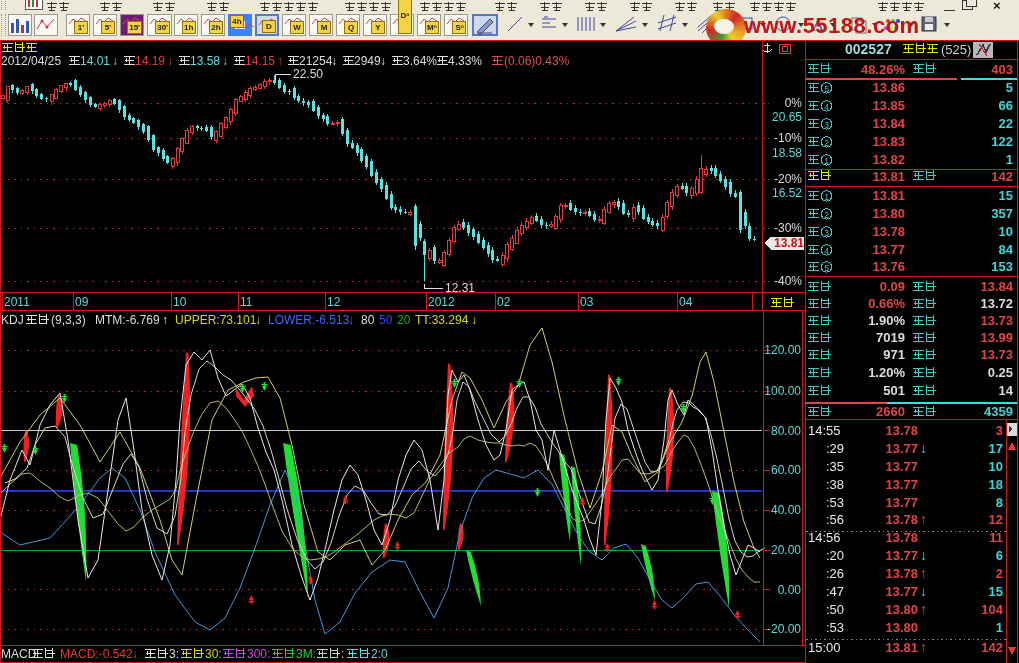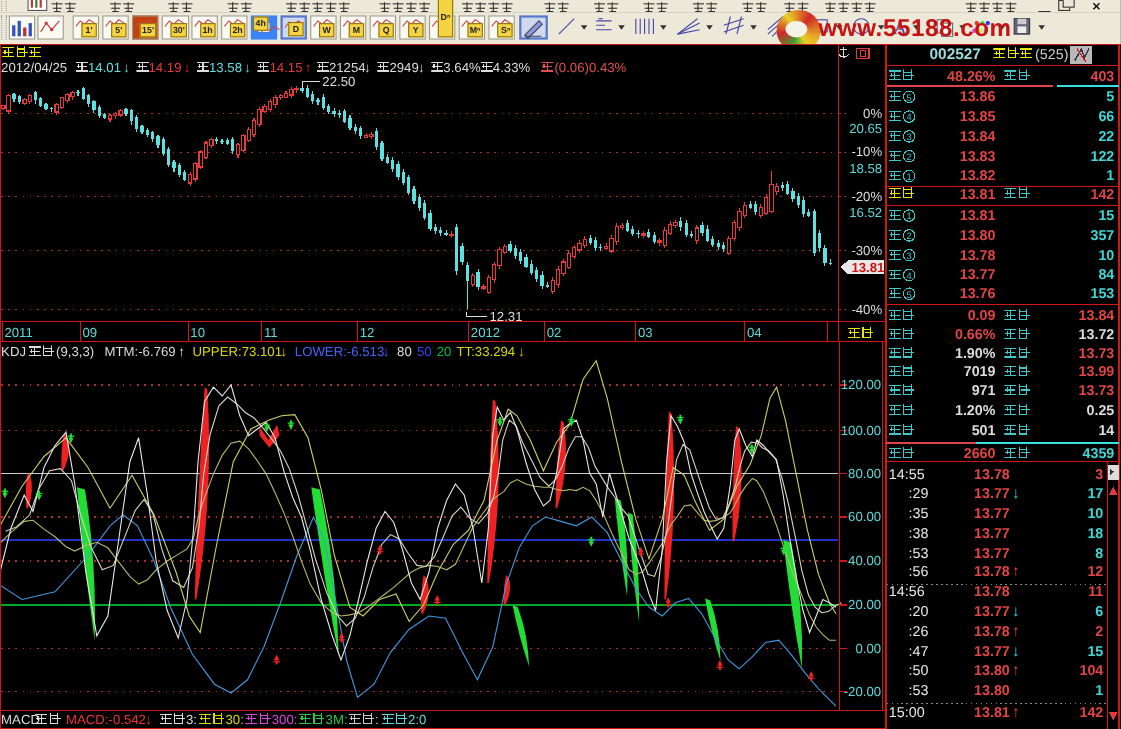--- a/index.html
+++ b/index.html
@@ -78,21 +78,21 @@
         <polyline points="1,8 5,3 9,6 13,2 18,5" fill="none" stroke="#cc4444" stroke-width="1"></polyline>
       </svg>
       <div style="position:absolute;right:1px;bottom:1px;min-width:10px;height:11px;background:#f4d442;border:1px solid #907010;font:bold 8px Liberation Sans;color:#222;text-align:center;line-height:11px;padding:0 1px">1'</div>
     </div>
     <div style="position:absolute;left:93px;top:3px;width:24px;height:22px;border:1px solid #9a9a8a;background:#fbfaf4;box-sizing:border-box">
       <svg width="20" height="10" style="position:absolute;left:1px;top:1px">
         <polyline points="1,8 5,3 9,6 13,2 18,5" fill="none" stroke="#cc4444" stroke-width="1"></polyline>
       </svg>
       <div style="position:absolute;right:1px;bottom:1px;min-width:10px;height:11px;background:#f4d442;border:1px solid #907010;font:bold 8px Liberation Sans;color:#222;text-align:center;line-height:11px;padding:0 1px">5'</div>
     </div>
-    <div style="position:absolute;left:120px;top:3px;width:24px;height:22px;border:1px solid #9a9a8a;background:#c2410c;box-sizing:border-box">
+    <div style="position:absolute;left:120px;top:3px;width:24px;height:22px;border:1px solid #9a9a8a;background:#701a75;box-sizing:border-box">
       <svg width="20" height="10" style="position:absolute;left:1px;top:1px">
         <polyline points="1,8 5,3 9,6 13,2 18,5" fill="none" stroke="#cc4444" stroke-width="1"></polyline>
       </svg>
       <div style="position:absolute;right:1px;bottom:1px;min-width:10px;height:11px;background:#f4d442;border:1px solid #907010;font:bold 8px Liberation Sans;color:#222;text-align:center;line-height:11px;padding:0 1px">15'</div>
     </div>
     <div style="position:absolute;left:147px;top:3px;width:25px;height:22px;border:1px solid #9a9a8a;background:#fbfaf4;box-sizing:border-box">
       <svg width="20" height="10" style="position:absolute;left:1px;top:1px">
         <polyline points="1,8 5,3 9,6 13,2 18,5" fill="none" stroke="#cc4444" stroke-width="1"></polyline>
       </svg>
       <div style="position:absolute;right:1px;bottom:1px;min-width:10px;height:11px;background:#f4d442;border:1px solid #907010;font:bold 8px Liberation Sans;color:#222;text-align:center;line-height:11px;padding:0 1px">30'</div>

